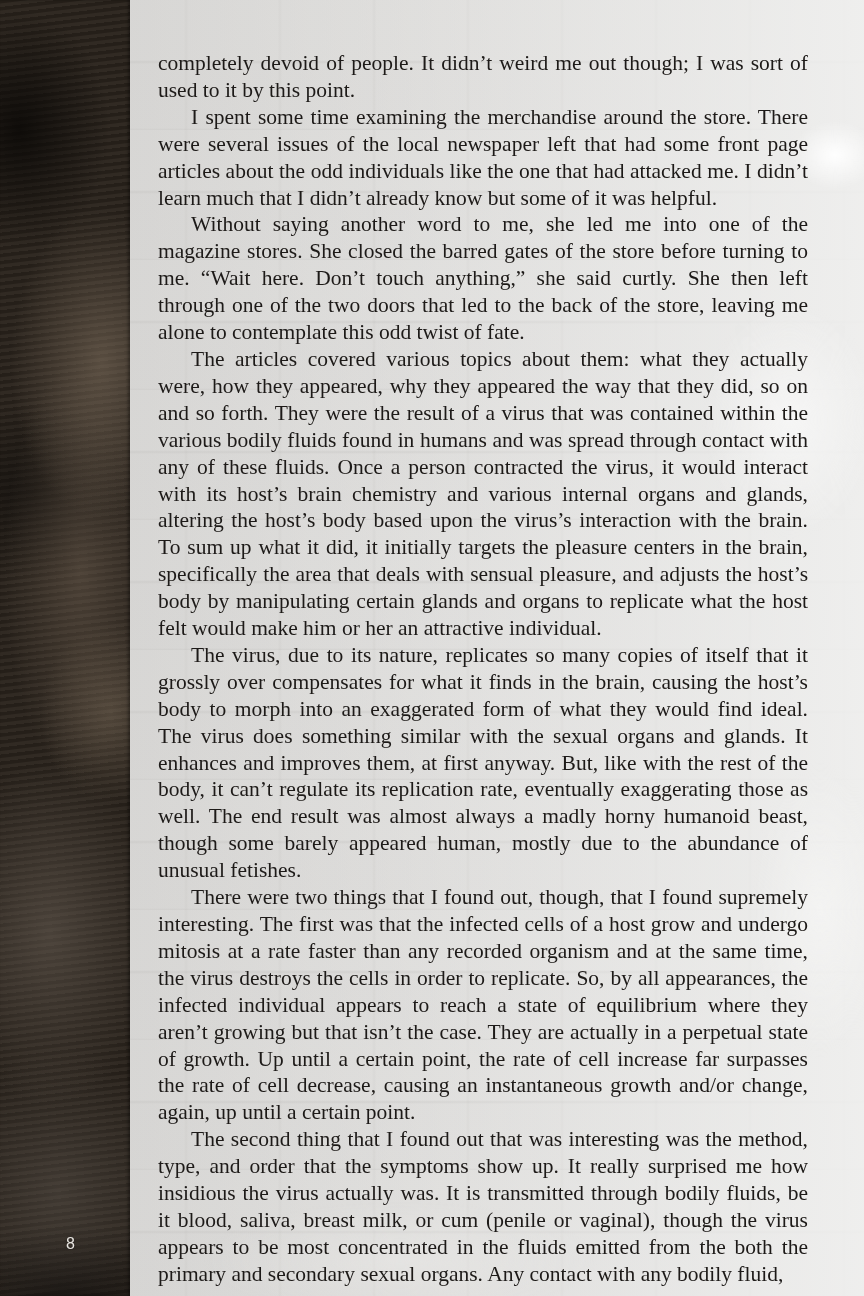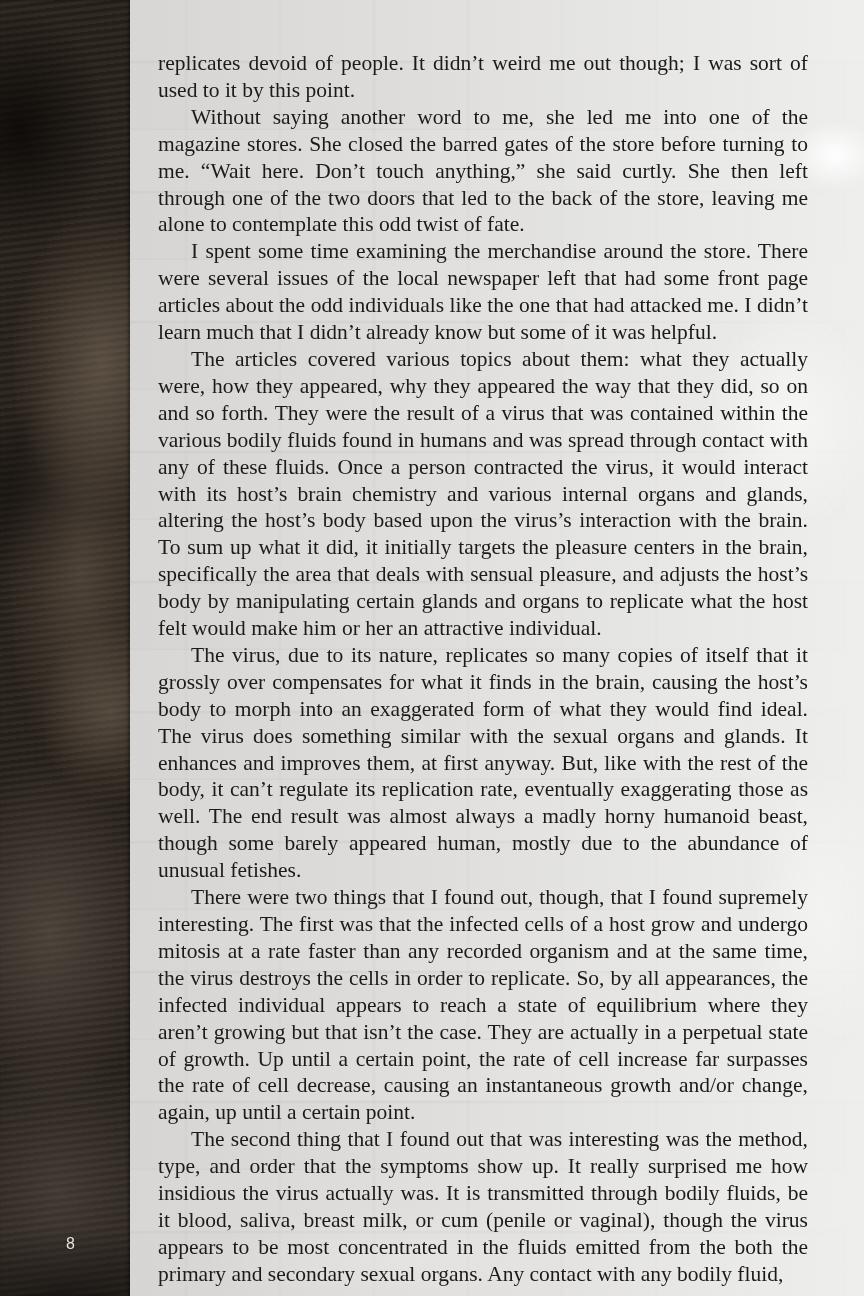--- a/index.html
+++ b/index.html
@@ -90,22 +90,22 @@
   <span class="wall-patch patch-1"></span>
   <span class="wall-patch patch-2"></span>
   <span class="wall-patch patch-3"></span>
   <span class="wall-patch patch-4"></span>
 
   <div id="left-band"></div>
 
   <div id="page-number">8</div>
 
   <div id="text-block">
-    <p>replicates devoid of people. It didn’t weird me out though; I was sort of used to it by this point.</p>
+    <p>completely devoid of people. It didn’t weird me out though; I was sort of used to it by this point.</p>
+    <p>I spent some time examining the merchandise around the store. There were several issues of the local newspaper left that had some front page articles about the odd individuals like the one that had attacked me. I didn’t learn much that I didn’t already know but some of it was helpful.</p>
     <p>Without saying another word to me, she led me into one of the magazine stores. She closed the barred gates of the store before turning to me. “Wait here. Don’t touch anything,” she said curtly. She then left through one of the two doors that led to the back of the store, leaving me alone to contemplate this odd twist of fate.</p>
-    <p>I spent some time examining the merchandise around the store. There were several issues of the local newspaper left that had some front page articles about the odd individuals like the one that had attacked me. I didn’t learn much that I didn’t already know but some of it was helpful.</p>
     <p>The articles covered various topics about them: what they actually were, how they appeared, why they appeared the way that they did, so on and so forth. They were the result of a virus that was contained within the various bodily fluids found in humans and was spread through contact with any of these fluids. Once a person contracted the virus, it would interact with its host’s brain chemistry and various internal organs and glands, altering the host’s body based upon the virus’s interaction with the brain. To sum up what it did, it initially targets the pleasure centers in the brain, specifically the area that deals with sensual pleasure, and adjusts the host’s body by manipulating certain glands and organs to replicate what the host felt would make him or her an attractive individual.</p>
     <p>The virus, due to its nature, replicates so many copies of itself that it grossly over compensates for what it finds in the brain, causing the host’s body to morph into an exaggerated form of what they would find ideal. The virus does something similar with the sexual organs and glands. It enhances and improves them, at first anyway. But, like with the rest of the body, it can’t regulate its replication rate, eventually exaggerating those as well. The end result was almost always a madly horny humanoid beast, though some barely appeared human, mostly due to the abundance of unusual fetishes.</p>
     <p>There were two things that I found out, though, that I found supremely interesting. The first was that the infected cells of a host grow and undergo mitosis at a rate faster than any recorded organism and at the same time, the virus destroys the cells in order to replicate. So, by all appearances, the infected individual appears to reach a state of equilibrium where they aren’t growing but that isn’t the case. They are actually in a perpetual state of growth. Up until a certain point, the rate of cell increase far surpasses the rate of cell decrease, causing an instantaneous growth and/or change, again, up until a certain point.</p>
     <p>The second thing that I found out that was interesting was the method, type, and order that the symptoms show up. It really surprised me how insidious the virus actually was. It is transmitted through bodily fluids, be it blood, saliva, breast milk, or cum (penile or vaginal), though the virus appears to be most concentrated in the fluids emitted from the both the primary and secondary sexual organs. Any contact with any bodily fluid,</p>
   </div>
 
 </div>
 
 </body></html>

